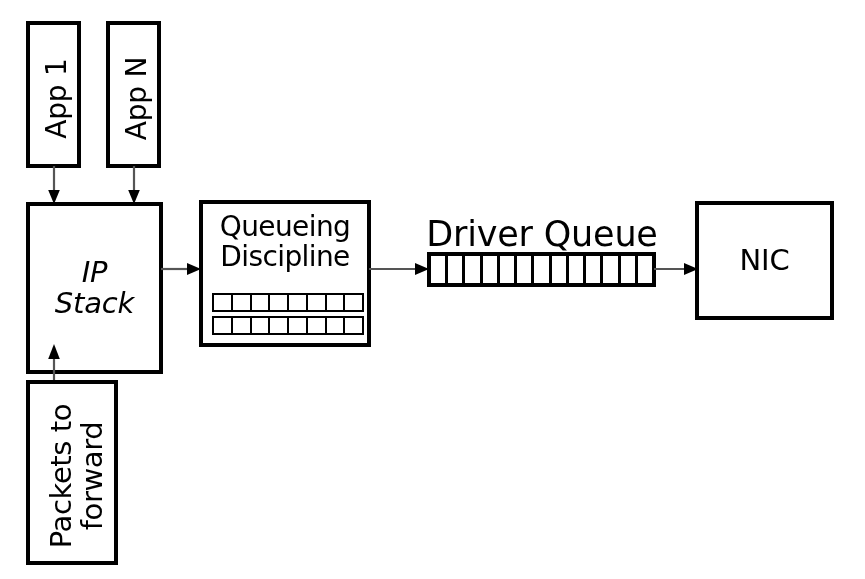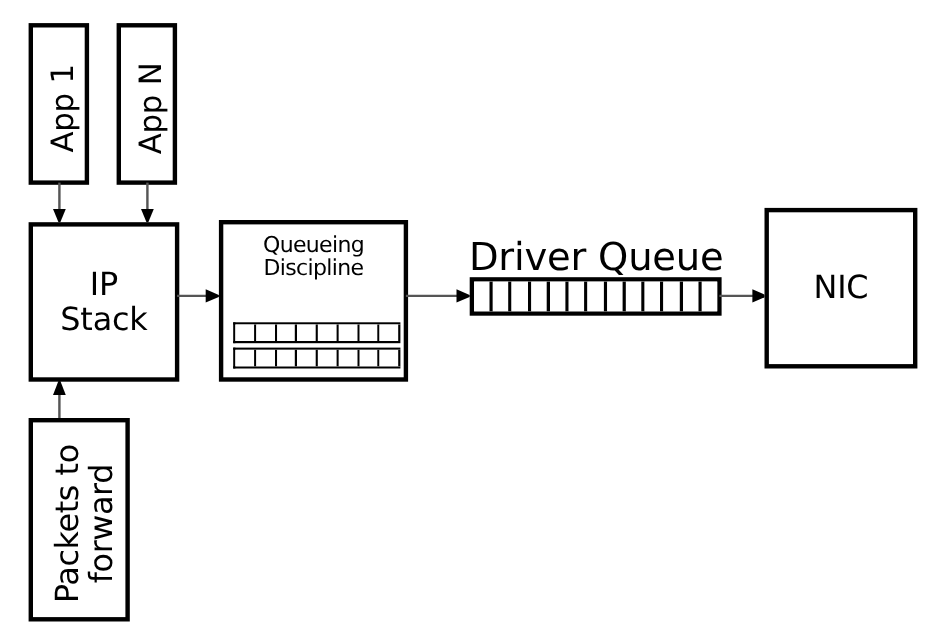--- a/index.html
+++ b/index.html
@@ -45,30 +45,30 @@
     transform: rotate(-90deg);
   }
 
   
   #app1-box { left: 26px;  top: 21px;  width: 55px;  height: 147px; }
   #appn-box { left: 106px; top: 21px;  width: 55px;  height: 147px; }
   #app1-box .box-label,
   #appn-box .box-label { font-size: 28px; width: 147px; height: 55px; left: -46px; top: 46px; }
 
   
-  #ipstack-box { left: 26px; top: 202px; width: 137px; height: 145px; }
+  #ipstack-box { left: 26px; top: 202px; width: 137px; height: 172px; font-style: italic; }
   #ipstack-box .box-label { font-size: 29px; }
 
   
   #qdisc-box { left: 199px; top: 200px; width: 172px; height: 147px; }
   #qdisc-title {
     position: absolute;
     left: 0; top: 8px; width: 100%;
     text-align: center;
-    font-size: 20px;
+    font-size: 28px;
     line-height: 1.07;
     white-space: pre-line;
     letter-spacing: -0.6px;
   }
   
   #qdisc-rows {
     position: absolute;
     left: 9px;
     top: 89px;
     width: 152px;
@@ -113,21 +113,21 @@
   }
   #driverqueue-strip .cell {
     flex: 1 1 0;
     box-sizing: border-box;
     border-right: 3px solid #000000;
     background: #ffffff;
   }
   #driverqueue-strip .cell:last-child { border-right: none; }
 
   
-  #nic-box { left: 695px; top: 189px; width: 139px; height: 146px; }
+  #nic-box { left: 695px; top: 201px; width: 139px; height: 119px; }
   #nic-box .box-label { font-size: 29px; }
 
   
   #packets-box { left: 26px; top: 380px; width: 92px; height: 185px; }
   #packets-box .box-label {
     font-size: 29px;
     width: 185px; height: 92px;
     left: -46px; top: 46px;
     line-height: 1.06;
     letter-spacing: -0.4px;

